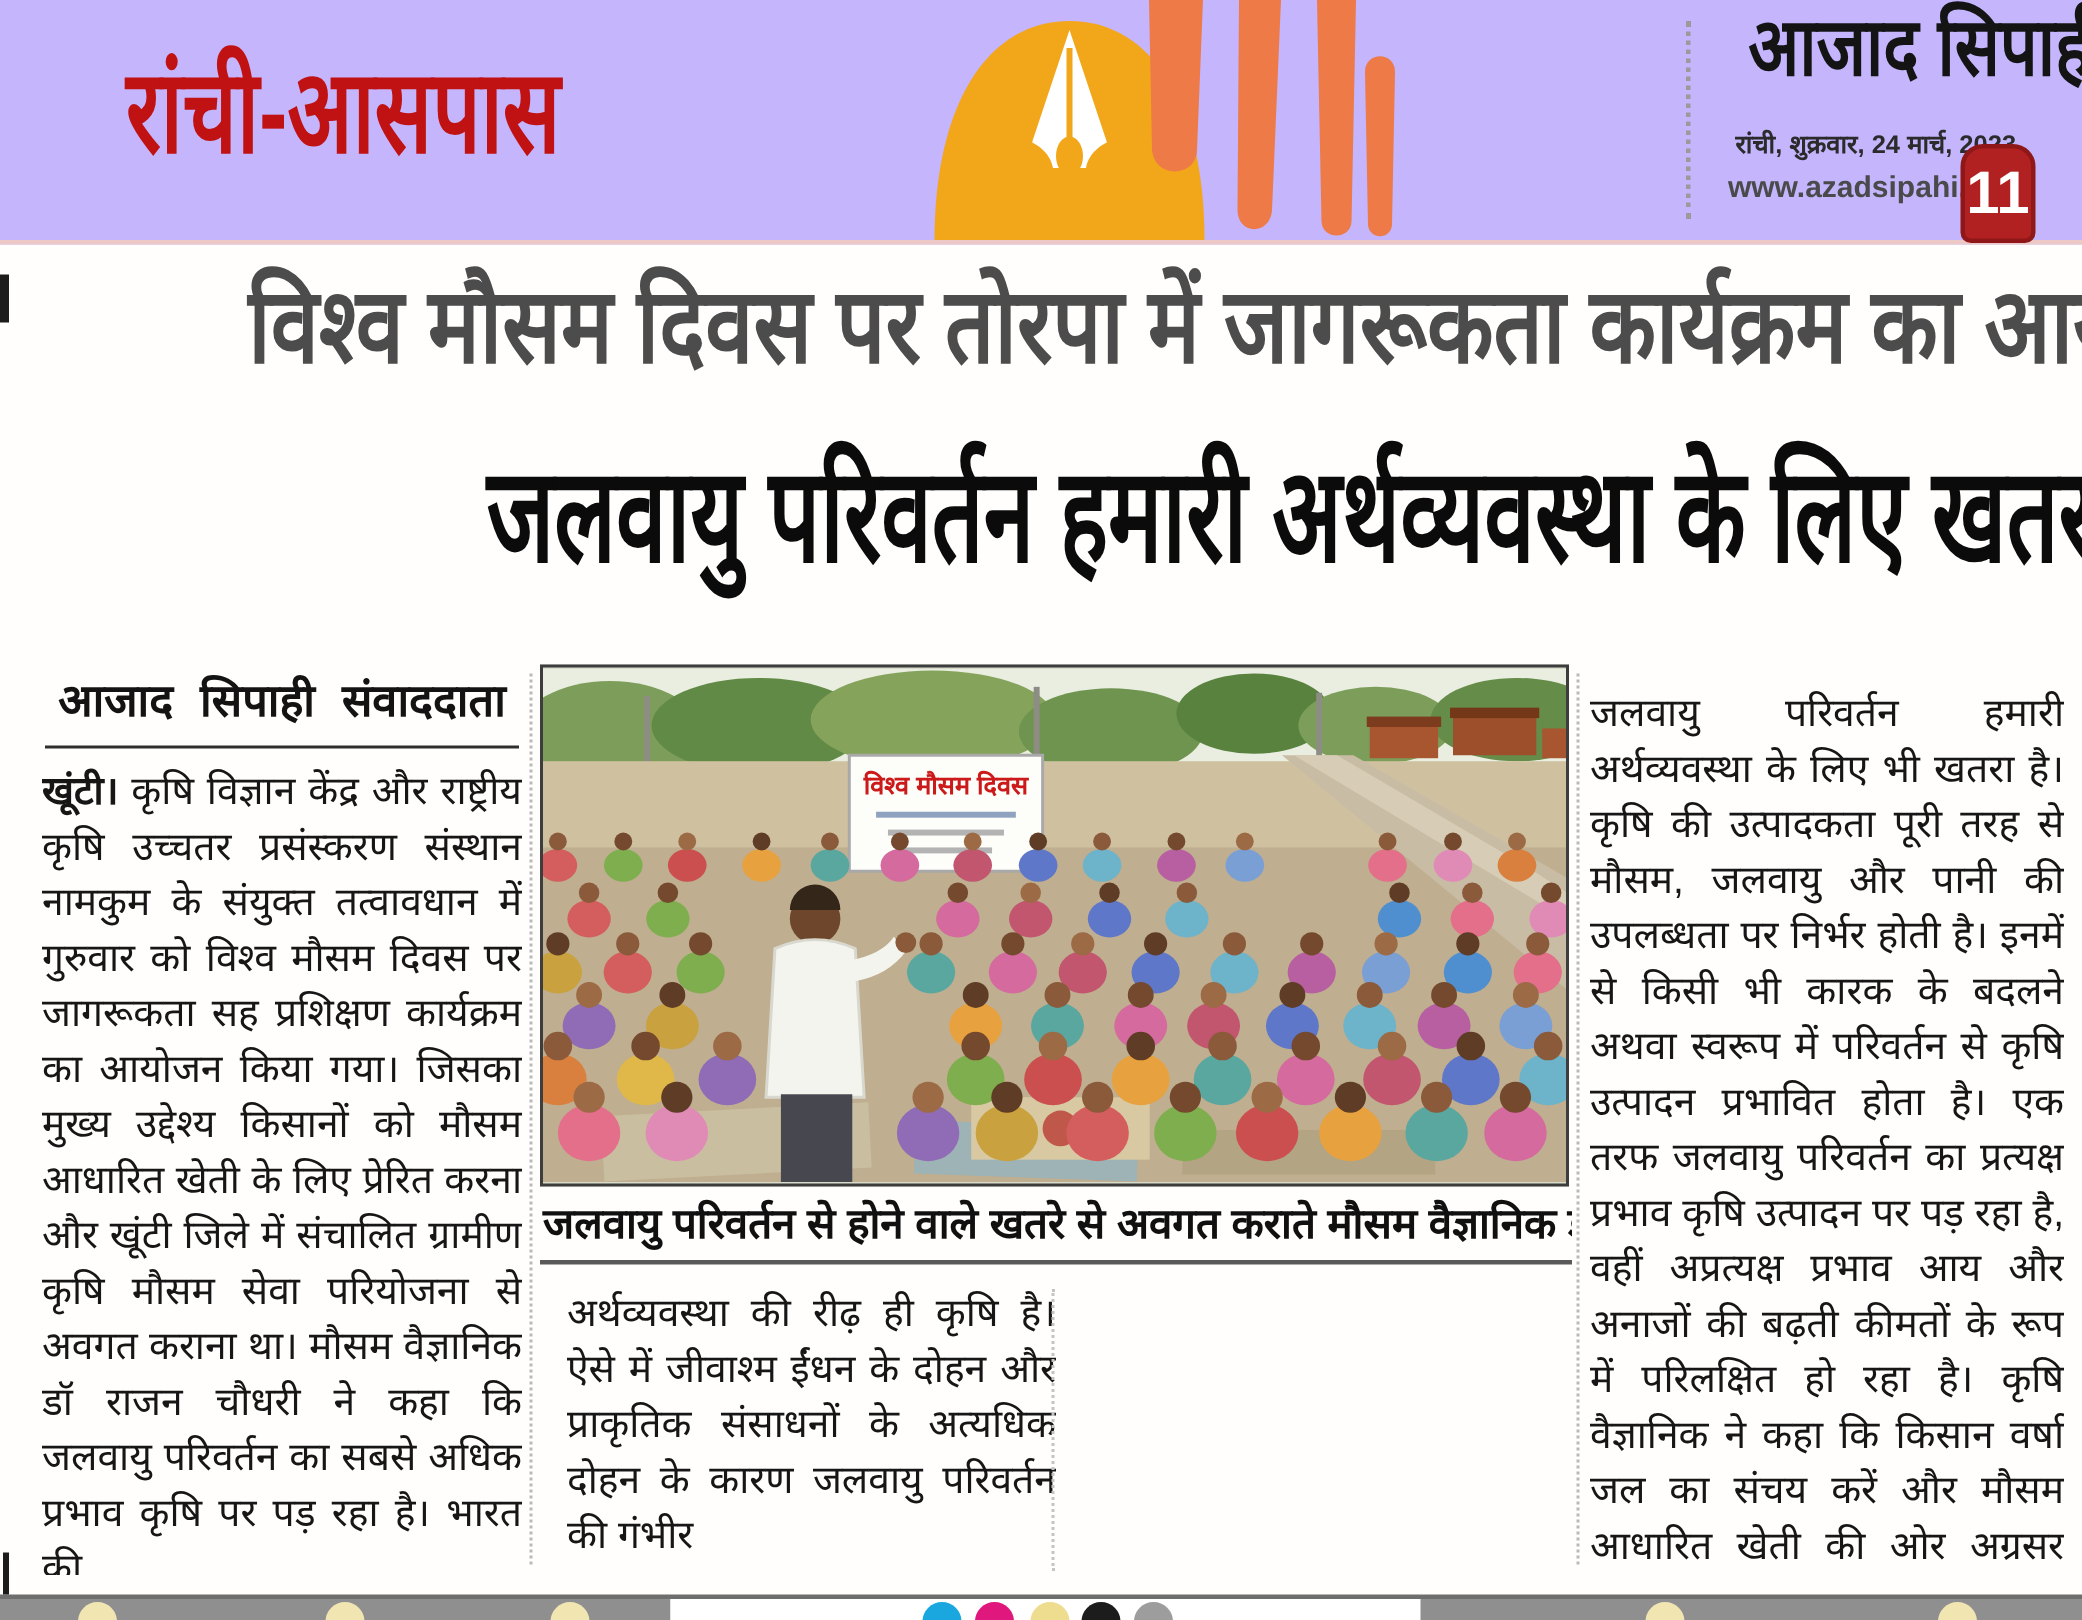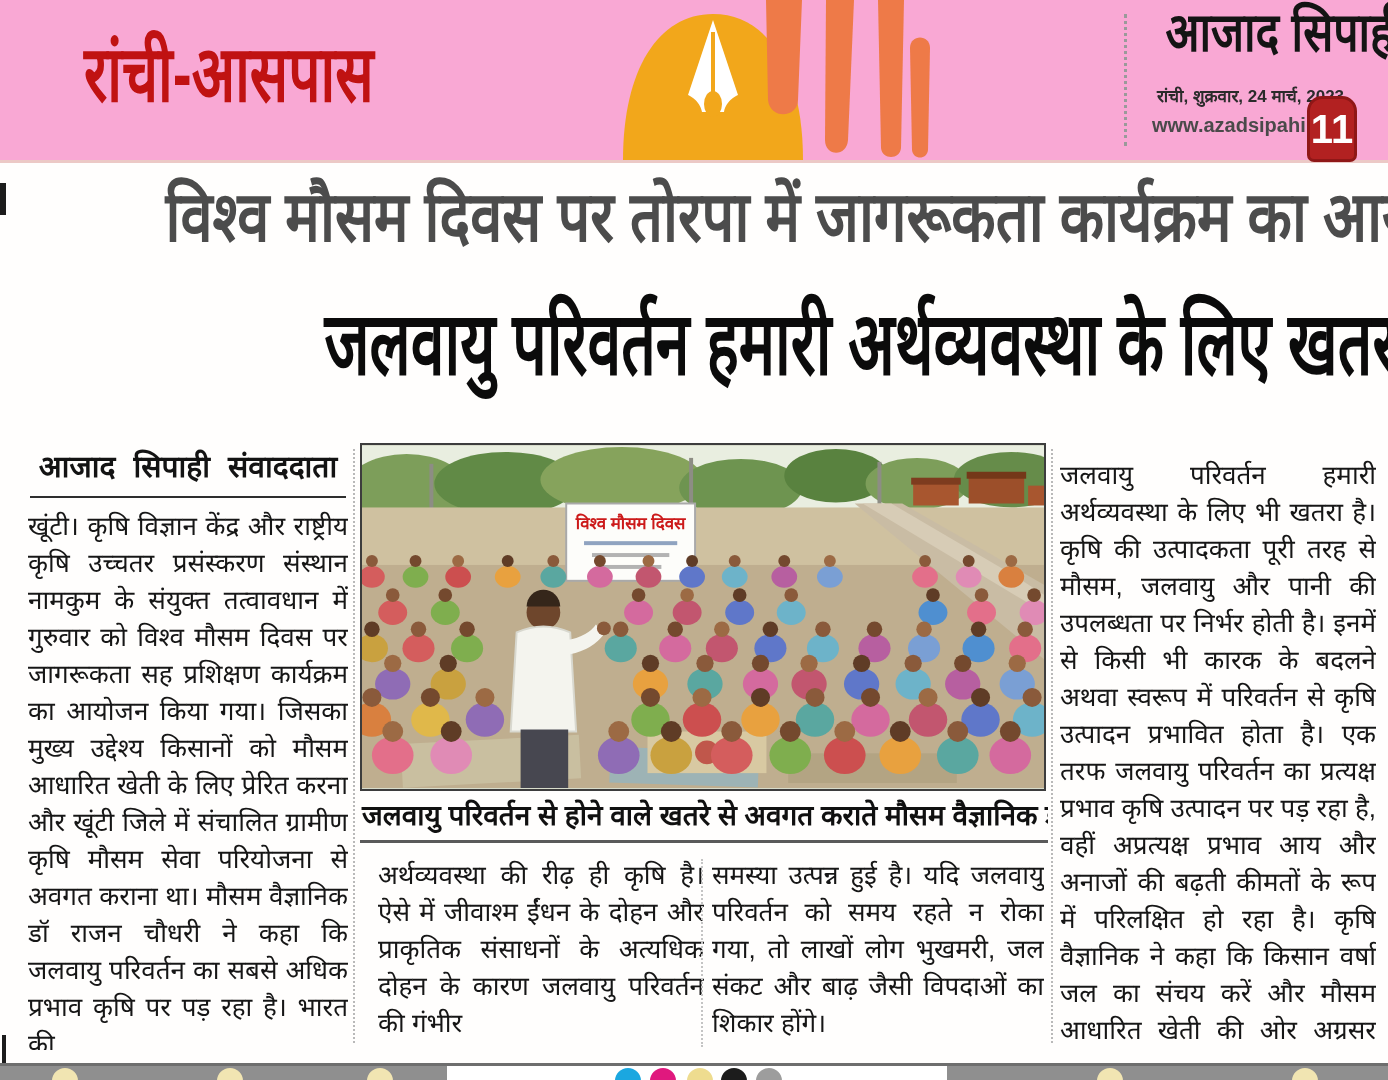--- a/index.html
+++ b/index.html
@@ -5,21 +5,21 @@
   * { margin:0; padding:0; box-sizing:border-box; }
   html,body { background:#ffffff; }
   body { font-family:"Liberation Sans","DejaVu Sans",sans-serif; }
   .page {
     position:relative; width:1388px; height:1080px; background:#fffefd;
     overflow:hidden; margin:0 auto;
   }
 
   
   .header { position:absolute; left:0; top:0; width:1388px; height:163px;
-            border-bottom:3px solid #ecc9c6; background:#f9a8d4; }
+            border-bottom:3px solid #ecc9c6; background:#c4b5fd; }
   .section-logo-wrap { position:absolute; left:30px; top:22px; width:290px; height:110px;
             text-align:center; }
   .section-logo { display:inline-block; white-space:nowrap; font-weight:800;
             font-size:78px; line-height:105px; color:#c01212; }
   .pen-graphic { position:absolute; left:598px; top:0; width:410px; height:160px; }
   .masthead-divider { position:absolute; left:1124px; top:14px; height:132px;
             border-left:3px dotted #9a9a9a; }
   .masthead { position:absolute; left:1138px; top:0; width:250px; height:163px; }
   .paper-name-wrap { position:absolute; left:2px; top:2px; width:240px; height:62px; text-align:center; }
   .paper-name { display:inline-block; white-space:nowrap; font-weight:800;
@@ -49,21 +49,21 @@
   .col-1 { left:28px;  width:320px; height:607px; }
   .col-4 { left:1060px; width:316px; height:607px; }
   .col-divider { position:absolute; top:6px; height:594px; border-left:2px dotted #b9b9b9; }
   .divider-a { left:353px; }
   .divider-b { left:1051px; }
 
   .byline { text-align:center; font-size:30px; font-weight:800; color:#131313;
             padding:2px 0 10px 0; border-bottom:2px solid #2e2e2e; margin:0 2px 10px 2px;
             white-space:nowrap; overflow:hidden;font-family:Liberation Mono, monospace; }
   .bodytext { font-size:26px; line-height:37px; text-align:justify; color:#161616; }
-  .bodytext b.dateline { font-weight:400; }
+  .bodytext b.dateline { font-weight:700; }
   .col-4 .bodytext { margin-top:14px; }
 
   
   .middle { position:absolute; left:360px; top:0; width:688px; height:607px; }
   .photo-frame { position:relative; width:686px; height:348px; border:2px solid #3d3d3d;
             background:#d8dccb; overflow:hidden; }
   .photo-frame svg { display:block; }
   .caption { margin-top:3px; font-size:28px; line-height:40px; font-weight:800;
             color:#101010; white-space:nowrap; overflow:hidden; padding:2px 2px 4px 2px;
             border-bottom:3px solid #5a5a5a; }
@@ -319,21 +319,20 @@
             <rect x="160" y="286" width="48" height="59" fill="#474750"></rect>
           </g>
         </svg>
       </div>
 
       <div class="caption">जलवायु परिवर्तन से होने वाले खतरे से अवगत कराते मौसम वैज्ञानिक डॉ राजन चौधरी।</div>
 
       <div class="mid-cols">
         <div class="mid-col mid-col-a bodytext">अर्थव्यवस्था की रीढ़ ही कृषि है। ऐसे में जीवाश्म ईंधन के दोहन और प्राकृतिक संसाधनों के अत्यधिक दोहन के कारण जलवायु परिवर्तन की गंभीर</div>
         <div class="mid-divider"></div>
-        <div class="mid-col mid-col-b bodytext">समस्या उत्पन्न हुई है। यदि जलवायु परिवर्तन को समय रहते न रोका गया, तो लाखों लोग भुखमरी, जल संकट और बाढ़ जैसी विपदाओं का शिकार होंगे।</div>
       </div>
     </div>
 
     <div class="col-divider divider-b"></div>
 
     <div class="col col-4">
       <div class="bodytext">जलवायु परिवर्तन हमारी अर्थव्यवस्था के लिए भी खतरा है। कृषि की उत्पादकता पूरी तरह से मौसम, जलवायु और पानी की उपलब्धता पर निर्भर होती है। इनमें से किसी भी कारक के बदलने अथवा स्वरूप में परिवर्तन से कृषि उत्पादन प्रभावित होता है। एक तरफ जलवायु परिवर्तन का प्रत्यक्ष प्रभाव कृषि उत्पादन पर पड़ रहा है, वहीं अप्रत्यक्ष प्रभाव आय और अनाजों की बढ़ती कीमतों के रूप में परिलक्षित हो रहा है। कृषि वैज्ञानिक ने कहा कि किसान वर्षा जल का संचय करें और मौसम आधारित खेती की ओर अग्रसर हों।</div>
     </div>
   </div>
 

